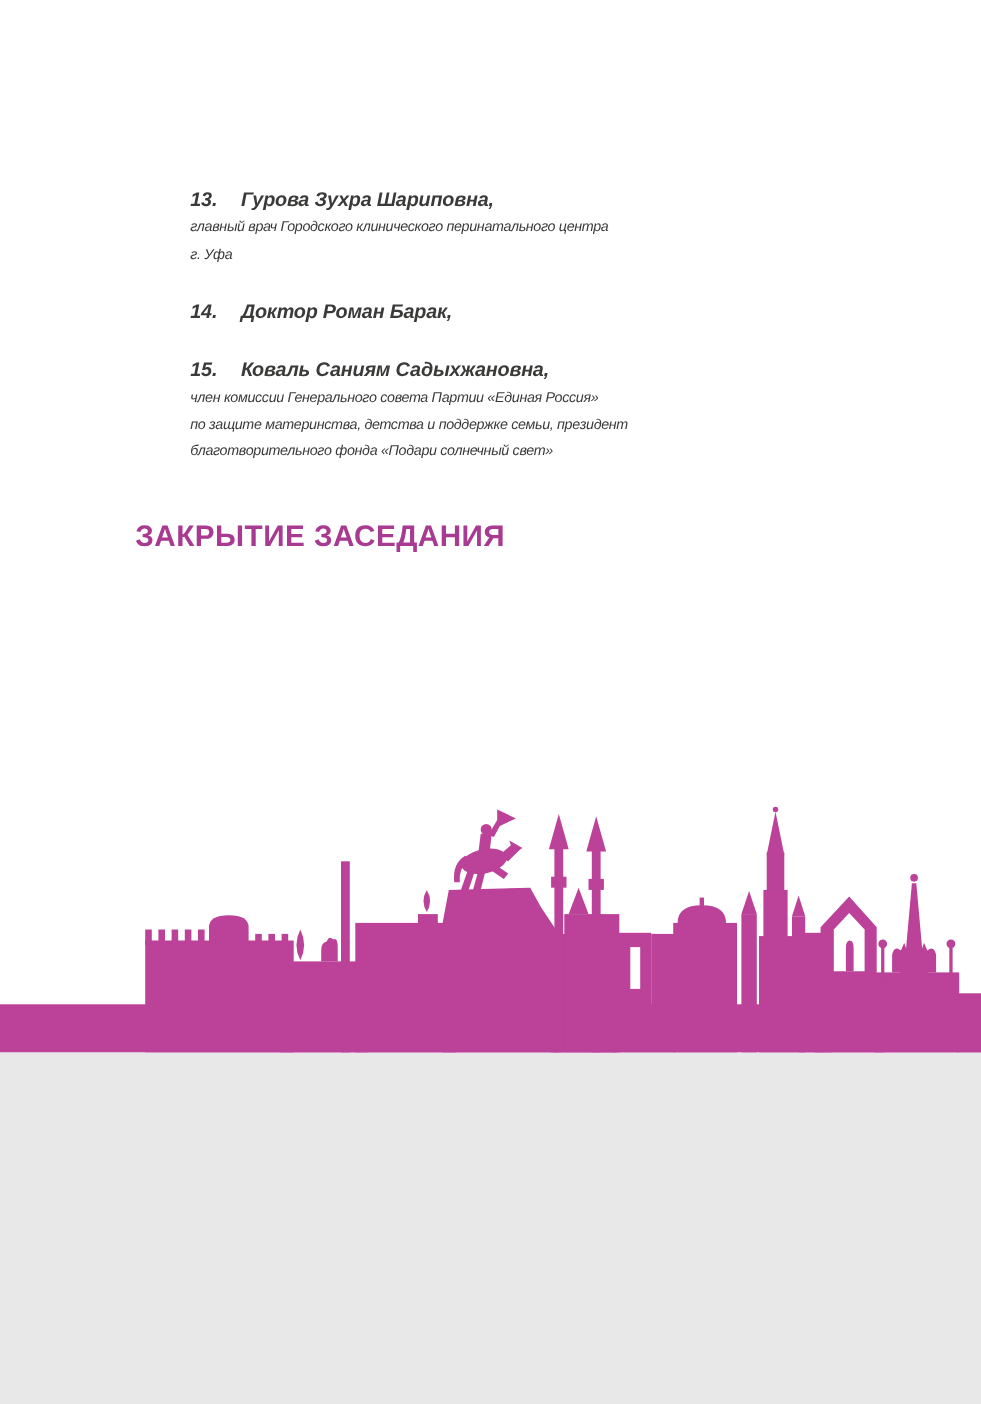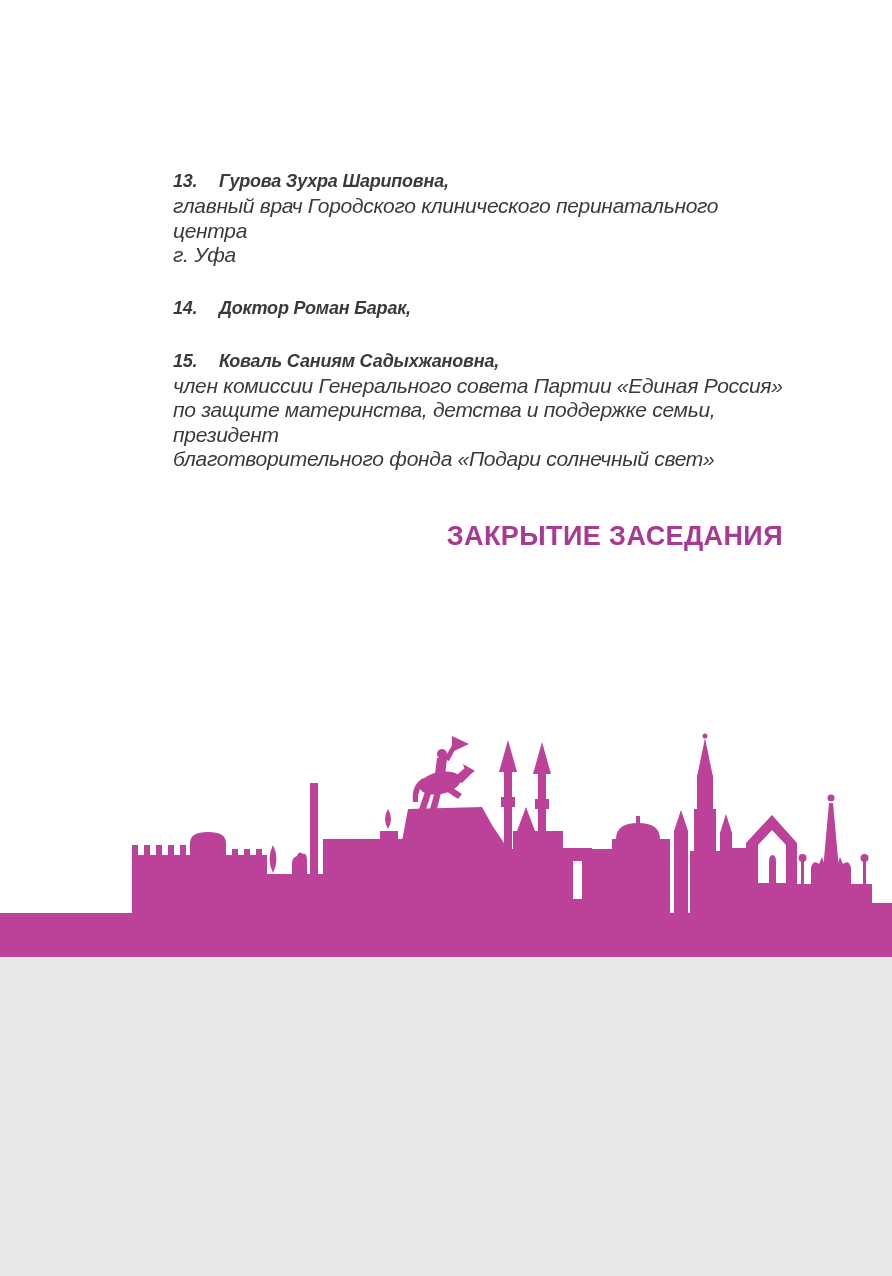--- a/index.html
+++ b/index.html
@@ -30,34 +30,34 @@
     font-weight:bold;
     font-style:italic;
     letter-spacing:-0.2px;
     white-space:nowrap;
   }
   .item-num{
     display:inline-block;
     width:46px;
   }
   .item-desc{
-    font-size:21px;
+    font-size:13px;
     line-height:24.5px;
     font-style:italic;
     letter-spacing:-0.3px;
     white-space:pre-line;
   }
   .section-heading{
     font-size:27px;
     line-height:30px;
     font-weight:bold;
     letter-spacing:0.4px;
     color:var(--c-heading);
   }
-  .section-heading.first{margin-top:49px;text-align:right;}
+  .section-heading.first{margin-top:49px;}
   .section-heading.second{margin-top:35px;}
   .skyline{
     position:absolute;
     left:0;bottom:0;
     width:892px;height:226px;
   }
   .skyline svg{display:block;width:892px;height:226px;}
   .skyline .fg{fill:var(--c-skyline);}
   .skyline .bg{fill:var(--c-bg);}
 </style>

